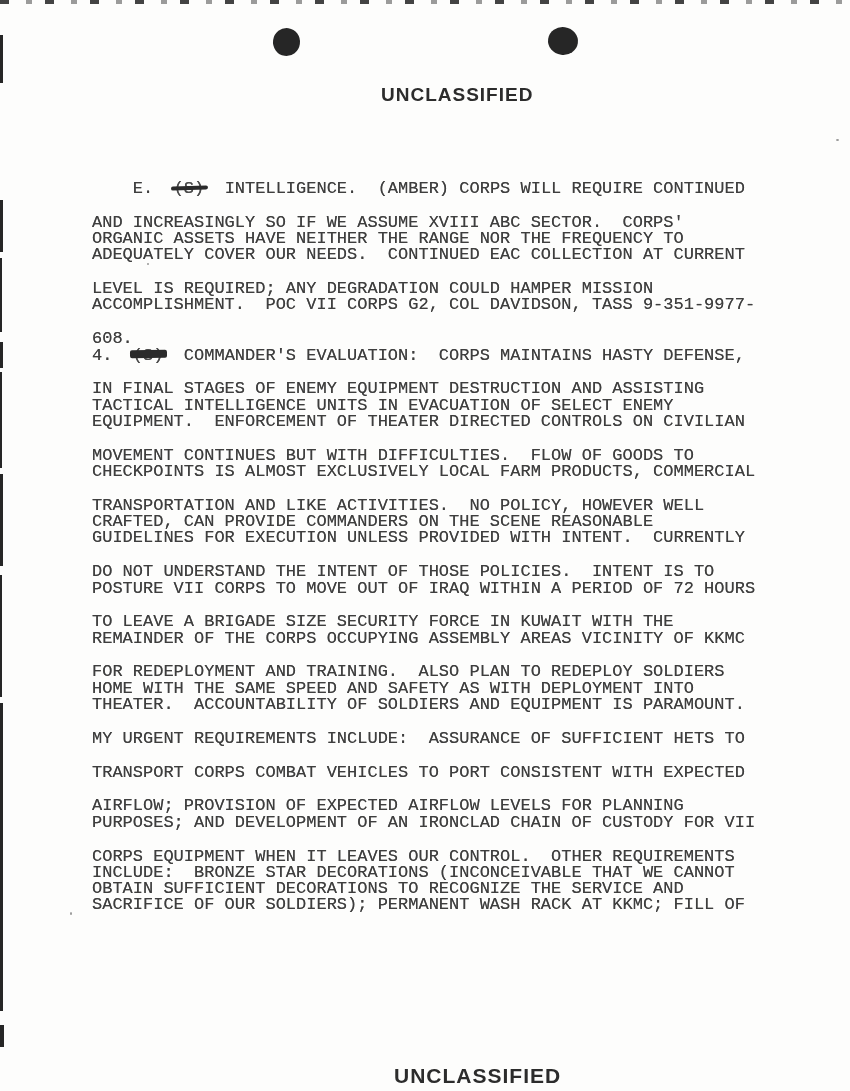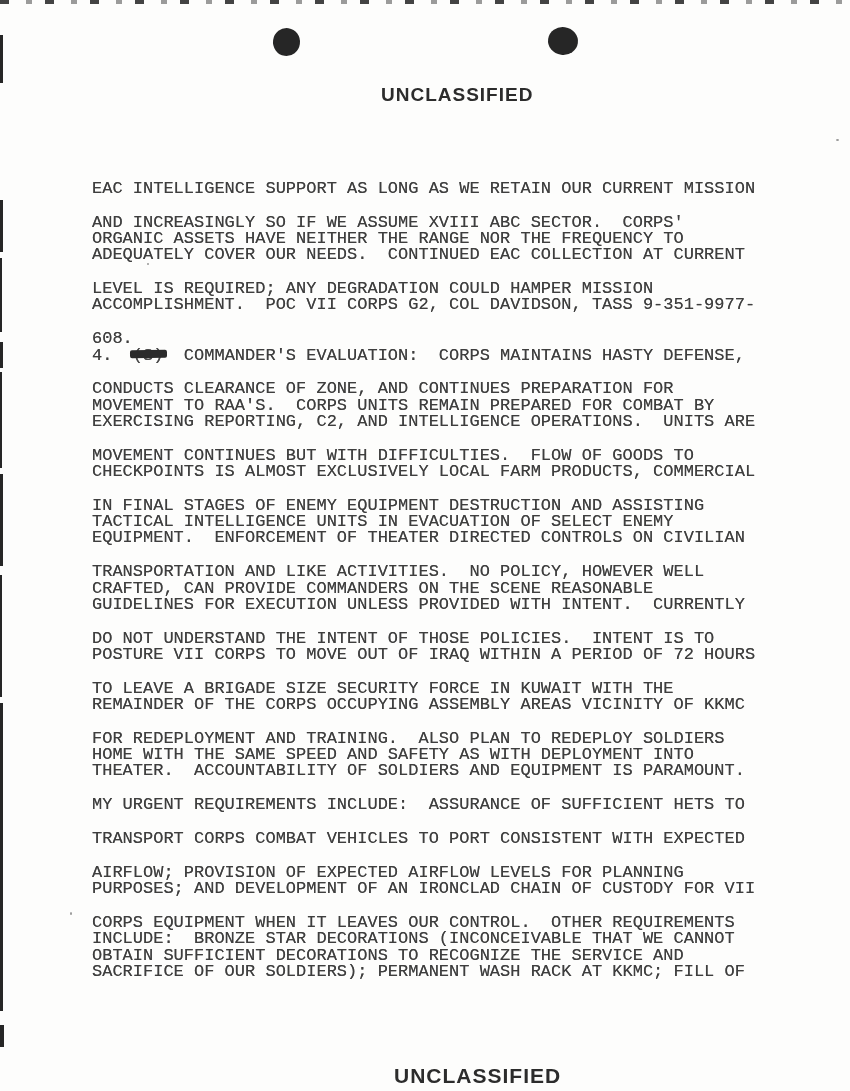--- a/index.html
+++ b/index.html
@@ -70,38 +70,35 @@
 
   <div class="speck" style="left:147px;top:263px;width:2px;height:2px;"></div>
   <div class="speck" style="left:836px;top:139px;width:3px;height:2px;"></div>
   <div class="speck" style="left:70px;top:912px;width:2px;height:3px;"></div>
 
   <div class="banner banner-top">UNCLASSIFIED</div>
   <div class="banner banner-bottom">UNCLASSIFIED</div>
 
   <div class="doc-body">
 
+    <div class="para"><span>    E.  </span><span class="redaction">(S)</span><span>  INTELLIGENCE.  (AMBER) CORPS WILL REQUIRE CONTINUED</span></div>
 
-    <div class="para">EAC INTELLIGENCE SUPPORT AS LONG AS WE RETAIN OUR CURRENT MISSION</div>
     <div class="para">AND INCREASINGLY SO IF WE ASSUME XVIII ABC SECTOR.  CORPS'
 ORGANIC ASSETS HAVE NEITHER THE RANGE NOR THE FREQUENCY TO
 ADEQUATELY COVER OUR NEEDS.  CONTINUED EAC COLLECTION AT CURRENT</div>
     <div class="para">LEVEL IS REQUIRED; ANY DEGRADATION COULD HAMPER MISSION
 ACCOMPLISHMENT.  POC VII CORPS G2, COL DAVIDSON, TASS 9-351-9977-</div>
 
     <div class="para"><span>608.</span><br><span>4.  </span><span class="redaction redaction-heavy">(S)</span><span>  COMMANDER'S EVALUATION:  CORPS MAINTAINS HASTY DEFENSE,</span></div>
 
-    <div class="para">CONDUCTS CLEARANCE OF ZONE, AND CONTINUES PREPARATION FOR
-MOVEMENT TO RAA'S.  CORPS UNITS REMAIN PREPARED FOR COMBAT BY
-EXERCISING REPORTING, C2, AND INTELLIGENCE OPERATIONS.  UNITS ARE</div>
-    <div class="para">MOVEMENT CONTINUES BUT WITH DIFFICULTIES.  FLOW OF GOODS TO
-CHECKPOINTS IS ALMOST EXCLUSIVELY LOCAL FARM PRODUCTS, COMMERCIAL</div>
     <div class="para">IN FINAL STAGES OF ENEMY EQUIPMENT DESTRUCTION AND ASSISTING
 TACTICAL INTELLIGENCE UNITS IN EVACUATION OF SELECT ENEMY
 EQUIPMENT.  ENFORCEMENT OF THEATER DIRECTED CONTROLS ON CIVILIAN</div>
+    <div class="para">MOVEMENT CONTINUES BUT WITH DIFFICULTIES.  FLOW OF GOODS TO
+CHECKPOINTS IS ALMOST EXCLUSIVELY LOCAL FARM PRODUCTS, COMMERCIAL</div>
     <div class="para">TRANSPORTATION AND LIKE ACTIVITIES.  NO POLICY, HOWEVER WELL
 CRAFTED, CAN PROVIDE COMMANDERS ON THE SCENE REASONABLE
 GUIDELINES FOR EXECUTION UNLESS PROVIDED WITH INTENT.  CURRENTLY</div>
     <div class="para">DO NOT UNDERSTAND THE INTENT OF THOSE POLICIES.  INTENT IS TO
 POSTURE VII CORPS TO MOVE OUT OF IRAQ WITHIN A PERIOD OF 72 HOURS</div>
     <div class="para">TO LEAVE A BRIGADE SIZE SECURITY FORCE IN KUWAIT WITH THE
 REMAINDER OF THE CORPS OCCUPYING ASSEMBLY AREAS VICINITY OF KKMC</div>
     <div class="para">FOR REDEPLOYMENT AND TRAINING.  ALSO PLAN TO REDEPLOY SOLDIERS
 HOME WITH THE SAME SPEED AND SAFETY AS WITH DEPLOYMENT INTO
 THEATER.  ACCOUNTABILITY OF SOLDIERS AND EQUIPMENT IS PARAMOUNT.</div>

